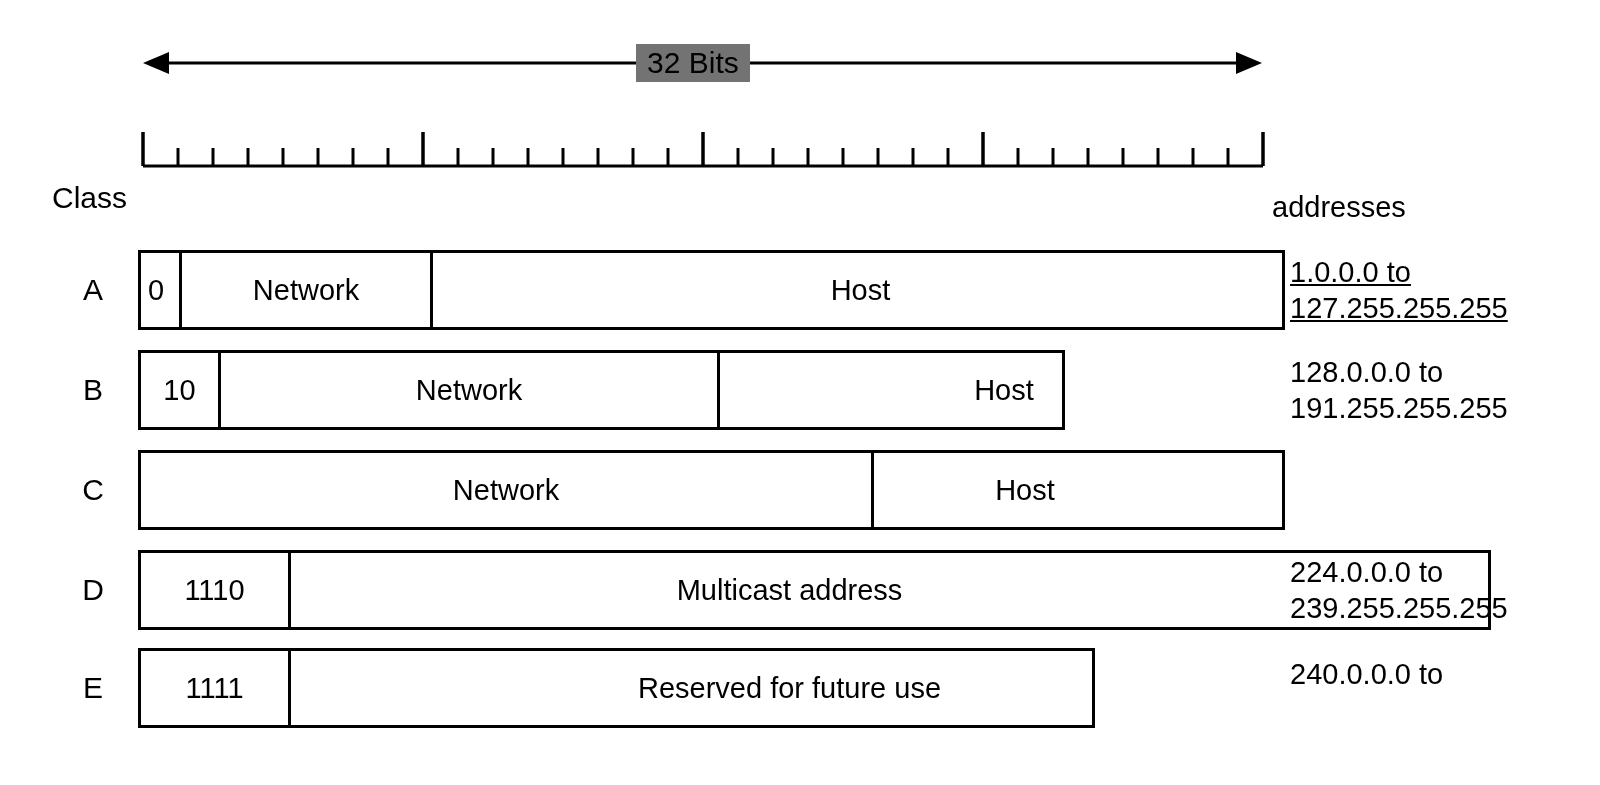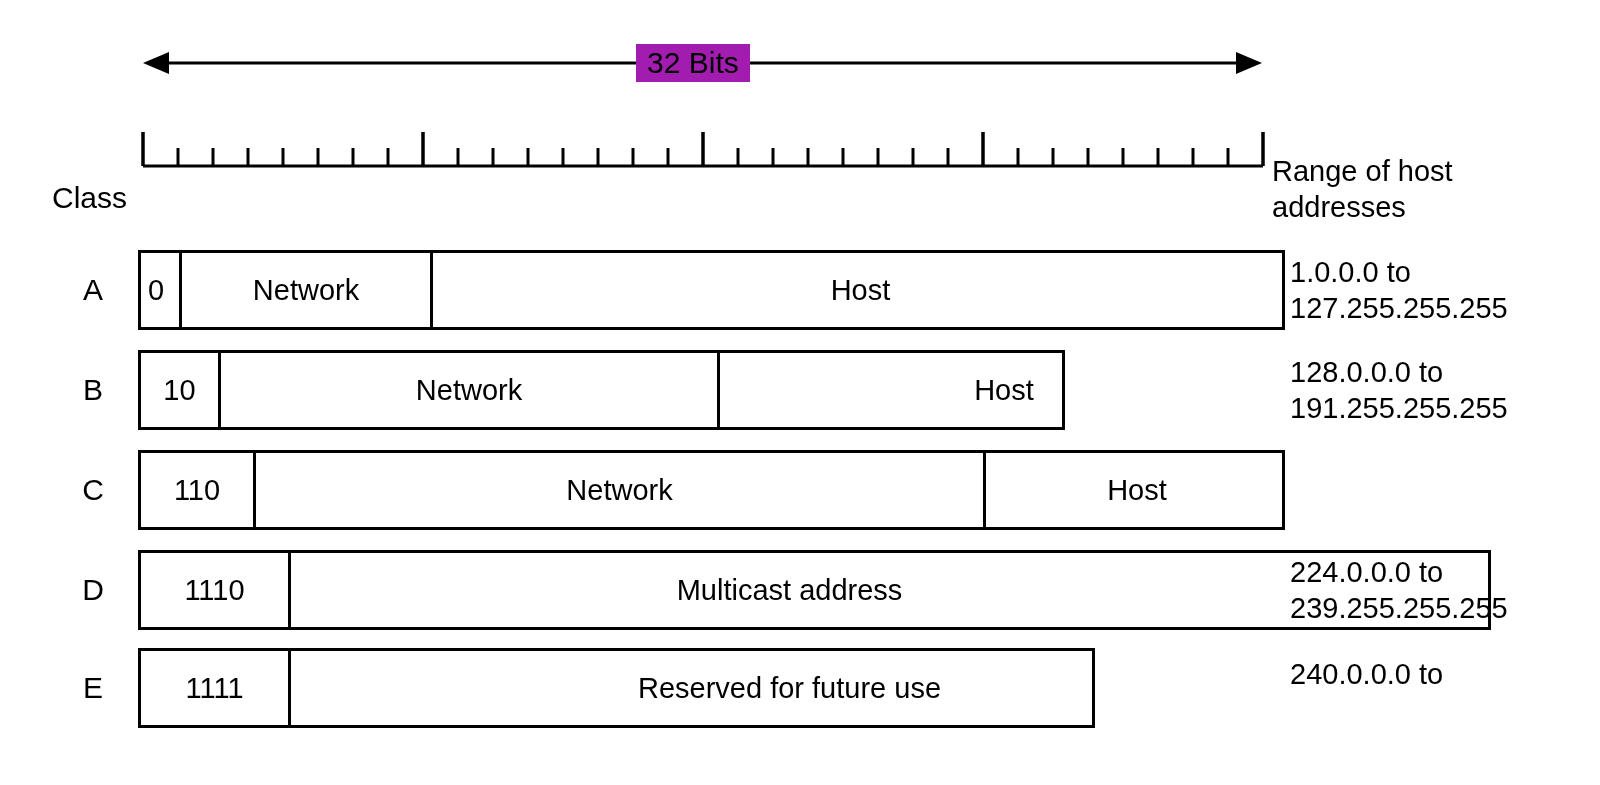--- a/index.html
+++ b/index.html
@@ -23,21 +23,21 @@
     position: absolute;
     left: 135px;
     top: 42px;
     width: 1135px;
     height: 42px;
   }
   .bits-label {
     position: absolute;
     left: 636px;
     top: 44px;
-    background: #a21caf;
+    background: #737373;
     padding: 0 11px;
     font-size: 30px;
     line-height: 38px;
     white-space: nowrap;
   }
   
   .ruler-svg {
     position: absolute;
     left: 135px;
     top: 124px;
@@ -158,47 +158,46 @@
         <line x1="1023" x2="1023" y1="24" y2="42" stroke-width="3"></line>
         <line x1="1058" x2="1058" y1="24" y2="42" stroke-width="3"></line>
         <line x1="1093" x2="1093" y1="24" y2="42" stroke-width="3"></line>
         <line x1="1128" x2="1128" y1="8" y2="42" stroke-width="3.5"></line>
       </g>
     <line x1="8" y1="42" x2="1128" y2="42" stroke="#000000" stroke-width="3"></line>
   </svg>
 
   <div class="class-header">Class</div>
   <div class="range-header">
-    <span>Range of host</span><br>
+    <br>
     <span>addresses</span>
   </div>
 
   <div id="rows-host">
       <div class="row" style="left: 0px; top: 250px; width: 1600px;">
         <div class="row-letter" style="left: 60px;">A</div>
         <div class="row-box" style="left: 138px; width: 1147px;">
           <div class="cell prefix-a" style="width: 38px; flex: 0 0 38px;">0</div>
           <div class="cell" style="width: 251px; flex: 0 0 251px;">Network</div>
           <div class="cell" style="width: 858px; flex: 0 0 858px;">Host</div>
         </div>
-        <div class="range-text" style="top: 4px;"><span>1.0.0.0 to</span><span class="range-line2">127.255.255.255</span></div>
+        <div class="range-text" style="top: 4px; text-decoration: underline;"><span>1.0.0.0 to</span><span class="range-line2">127.255.255.255</span></div>
       </div>
       <div class="row" style="left: 0px; top: 350px; width: 1600px;">
         <div class="row-letter" style="left: 60px;">B</div>
         <div class="row-box" style="left: 138px; width: 927px;">
           <div class="cell" style="width: 77px; flex: 0 0 77px;">10</div>
           <div class="cell" style="width: 499px; flex: 0 0 499px;">Network</div>
           <div class="cell" style="width: 571px; flex: 0 0 571px;">Host</div>
         </div>
         <div class="range-text" style="top: 4px;"><span>128.0.0.0 to</span><span class="range-line2">191.255.255.255</span></div>
       </div>
       <div class="row" style="left: 0px; top: 450px; width: 1600px;">
         <div class="row-letter" style="left: 60px;">C</div>
         <div class="row-box" style="left: 138px; width: 1147px;">
-          <div class="cell" style="width: 112px; flex: 0 0 112px;">110</div>
           <div class="cell" style="width: 730px; flex: 0 0 730px;">Network</div>
           <div class="cell" style="width: 305px; flex: 0 0 305px;">Host</div>
         </div>
       </div>
       <div class="row" style="left: 0px; top: 550px; width: 1600px;">
         <div class="row-letter" style="left: 60px;">D</div>
         <div class="row-box" style="left: 138px; width: 1353px;">
           <div class="cell" style="width: 147px; flex: 0 0 147px;">1110</div>
           <div class="cell" style="width: 1000px; flex: 0 0 1000px; text-align: center;">Multicast address</div>
         </div>

